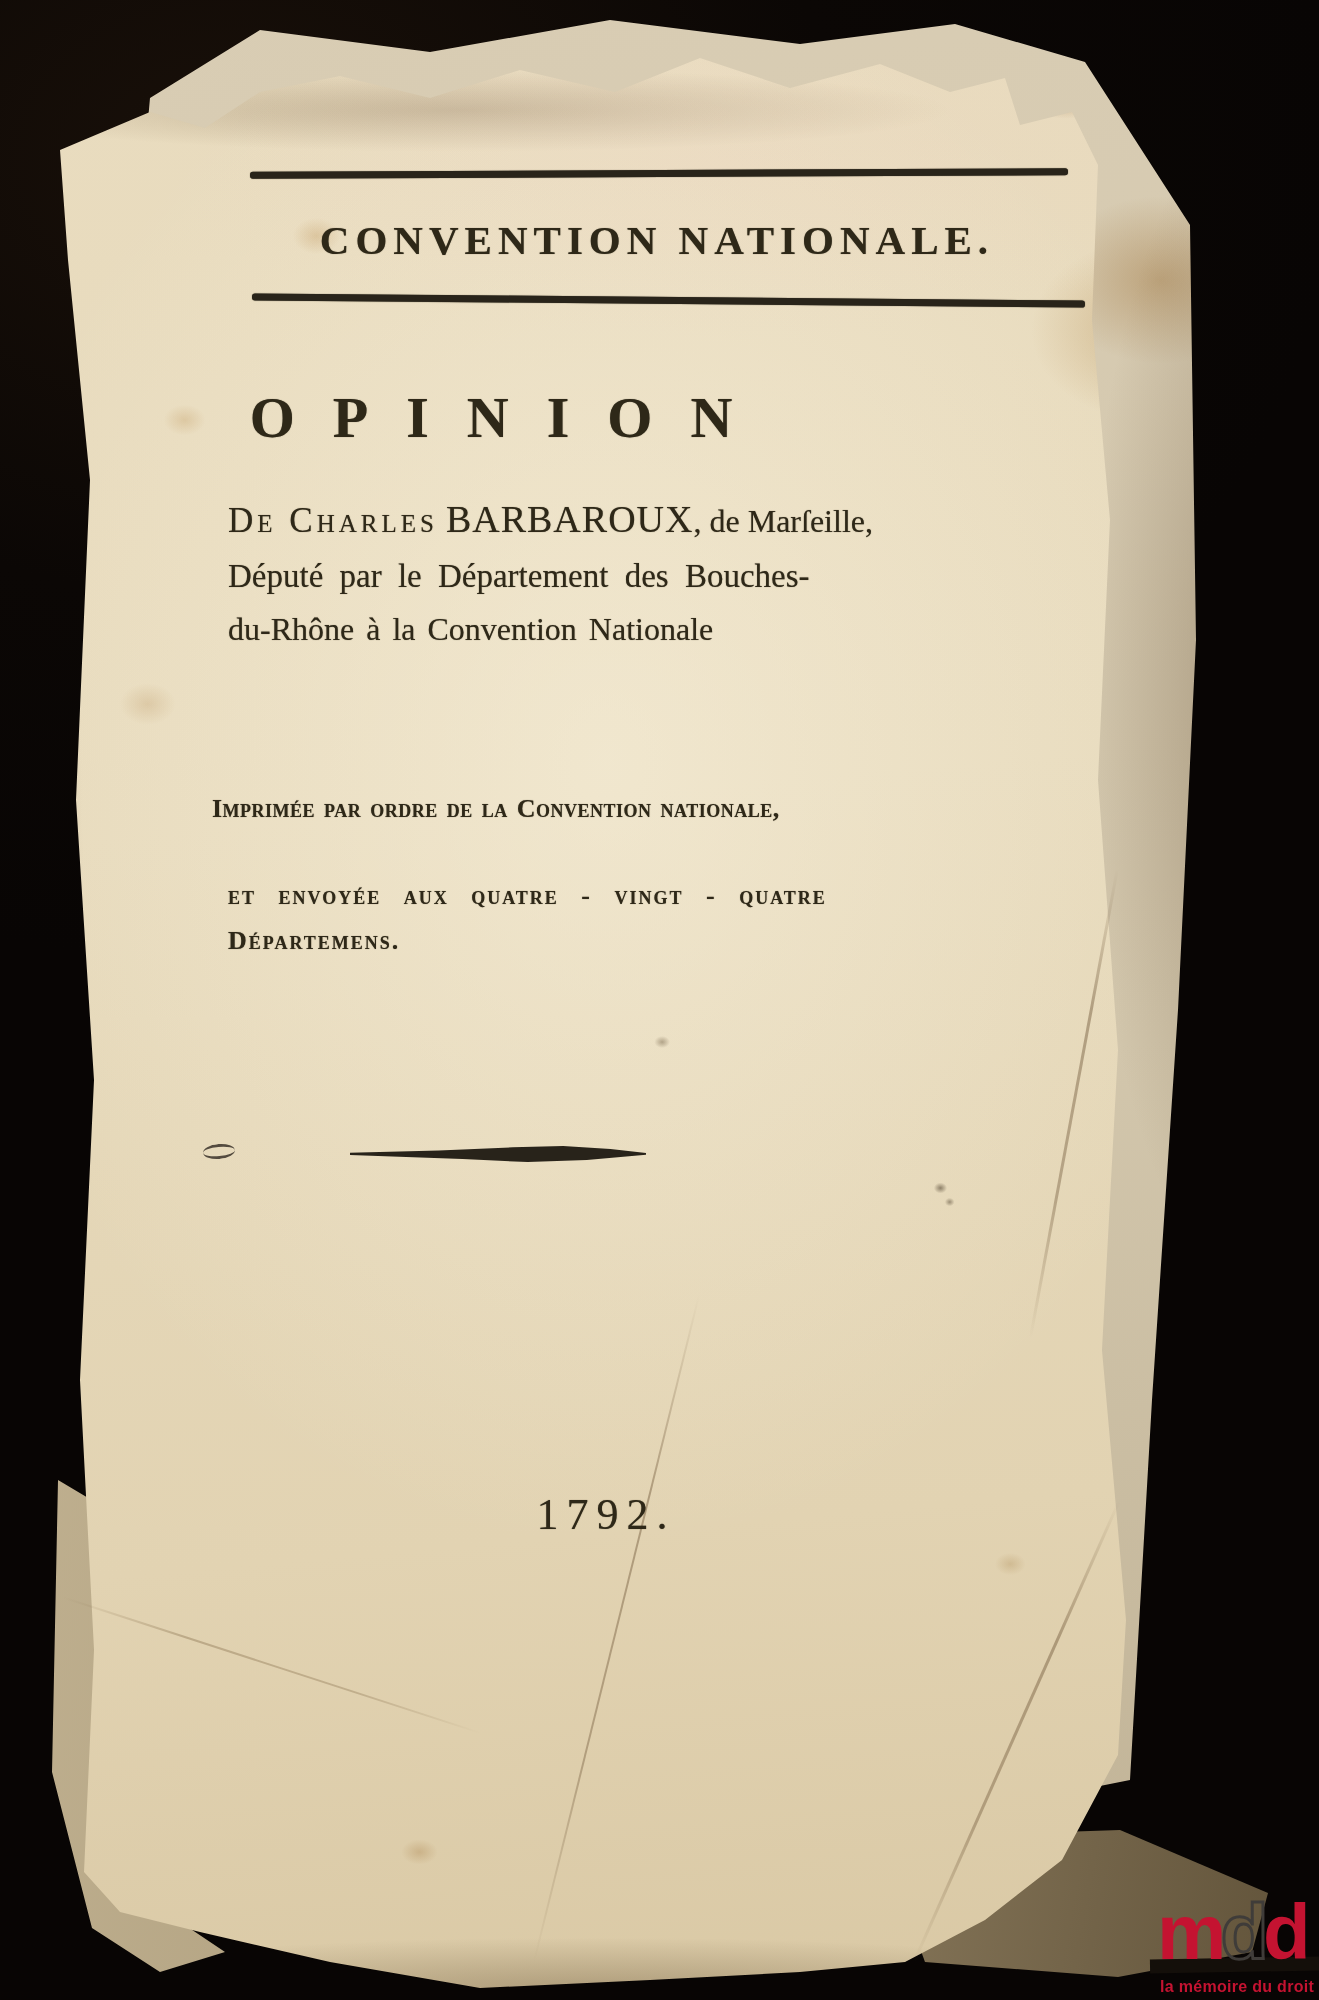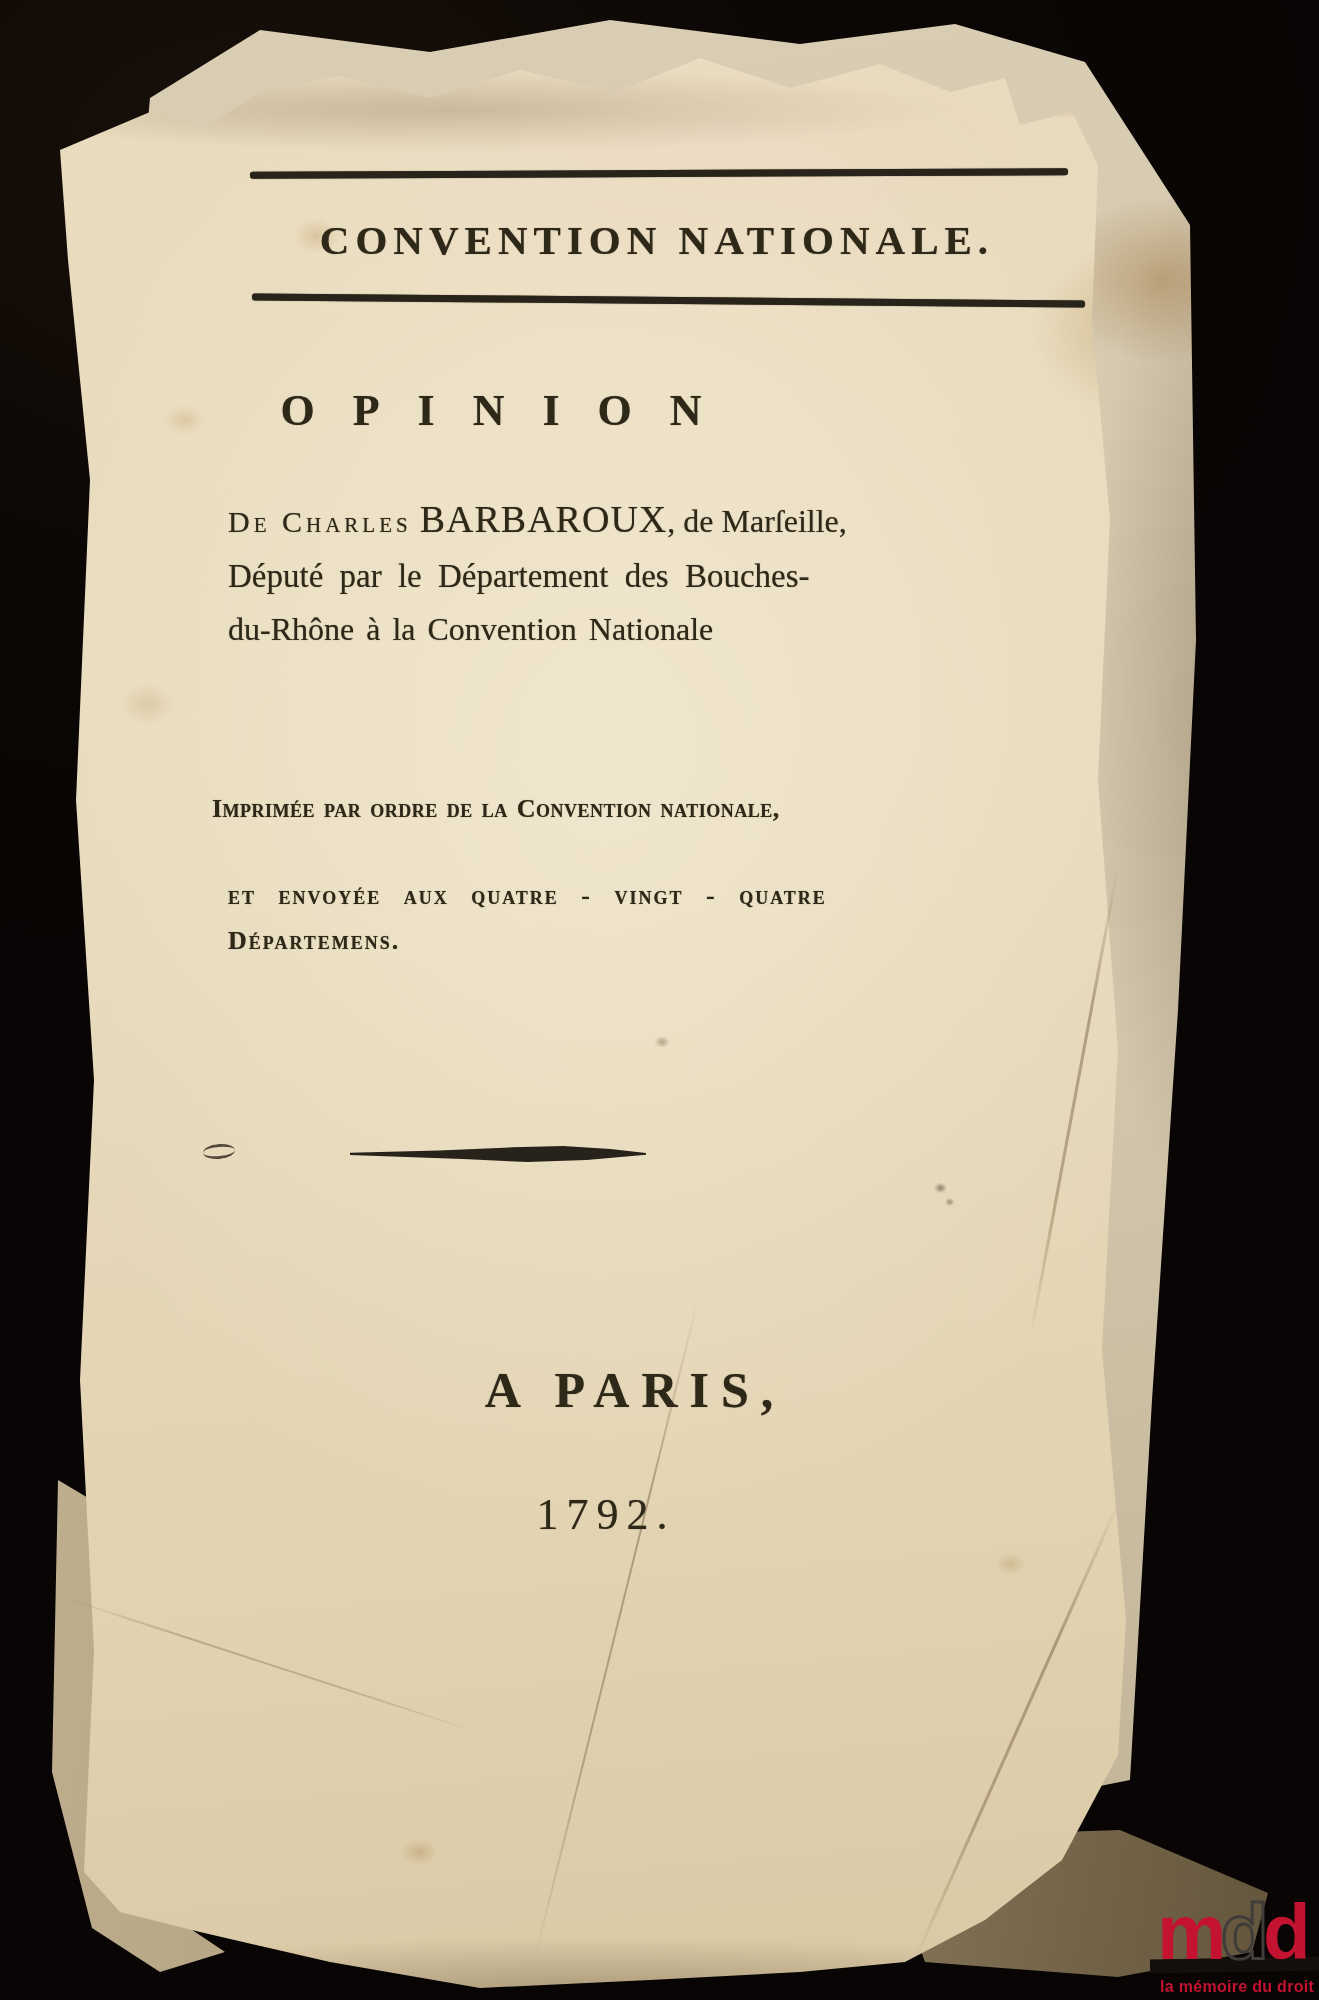--- a/index.html
+++ b/index.html
@@ -62,23 +62,23 @@
   .crease-right{left:1116px;top:868px;width:3px;height:478px;transform:rotate(10.5deg);transform-origin:top left;}
   .crease-corner{left:1118px;top:1500px;width:3px;height:505px;transform:rotate(24deg);transform-origin:top left;}
   .crease-bottom{left:698px;top:1295px;width:2px;height:687px;transform:rotate(13.9deg);transform-origin:top left;}
   .crease-left{left:62px;top:1596px;width:440px;height:2px;transform:rotate(18deg);transform-origin:left top;background:linear-gradient(to right, transparent, rgba(120,95,60,.35) 30%, rgba(120,95,60,.3) 70%, transparent);}
   
   .print{position:absolute;z-index:4;color:#2e2818;text-shadow:0 0 1px rgba(40,32,16,.55);line-height:1;white-space:nowrap;}
   .rule{position:absolute;z-index:4;background:#29241a;border-radius:3px;box-shadow:0 0 1px rgba(35,30,18,.8);}
   .rule-top{left:250px;top:170px;width:818px;height:7px;transform:rotate(-.25deg);}
   .rule-under-title{left:252px;top:297px;width:833px;height:7px;transform:rotate(.5deg);}
   .t-institution{left:157px;top:220px;width:1000px;text-align:center;font-size:41px;font-weight:700;letter-spacing:6px;}
-  .t-title{left:10px;top:389px;width:1000px;text-align:center;font-size:44px;font-weight:700;letter-spacing:38px;}
+  .t-title{left:10px;top:389px;width:1000px;text-align:center;font-size:58px;font-weight:700;letter-spacing:38px;}
   .t-author1{left:228px;top:500px;font-size:32px;}
-  .t-author1 .sc{font-variant:small-caps;font-size:30px;letter-spacing:4px;}
+  .t-author1 .sc{font-variant:small-caps;font-size:35px;letter-spacing:4px;}
   .t-author1 .surname{font-size:38px;letter-spacing:1px;}
   .t-author2{left:228px;top:560px;font-size:33px;word-spacing:8px;}
   .t-author3{left:228px;top:613px;font-size:32px;word-spacing:4px;}
   .t-subject{left:222px;top:711px;font-size:45px;font-weight:700;letter-spacing:3px;word-spacing:9px;}
   .t-note{font-variant:small-caps;font-weight:600;font-size:26px;}
   .t-note1{left:212px;top:796px;letter-spacing:.5px;word-spacing:2px;}
   .t-note2{left:228px;top:883px;letter-spacing:2px;word-spacing:14px;}
   .t-note3{left:228px;top:928px;letter-spacing:2px;}
   .smudge{position:absolute;z-index:4;left:203px;top:1144px;width:32px;height:9px;border-top:3px solid #3b332a;border-bottom:3px solid #3b332a;border-radius:50%;transform:rotate(-5deg);opacity:.85;}
   .swelled-rule{position:absolute;z-index:4;left:350px;top:1146px;width:296px;height:16px;background:#28231a;
@@ -120,20 +120,19 @@
   <div class="print t-author3">du-Rhône à la Convention Nationale</div>
 
 
   <div class="print t-note t-note1">Imprimée par ordre de la Convention nationale,</div>
   <div class="print t-note t-note2">et envoyée aux quatre - vingt - quatre</div>
   <div class="print t-note t-note3">Départemens.</div>
 
   <div class="smudge"></div>
   <div class="swelled-rule"></div>
 
-  <div class="print t-place">A PARIS,</div>
   <div class="print t-year">1792.</div>
 
   <div class="logo-bar"></div>
   <div class="logo"><span class="l-red">m</span><span class="l-outline">d</span><span class="l-red">d</span></div>
   <div class="logo-tagline">la mémoire du droit</div>
 
 </div>
 
 </body></html>

